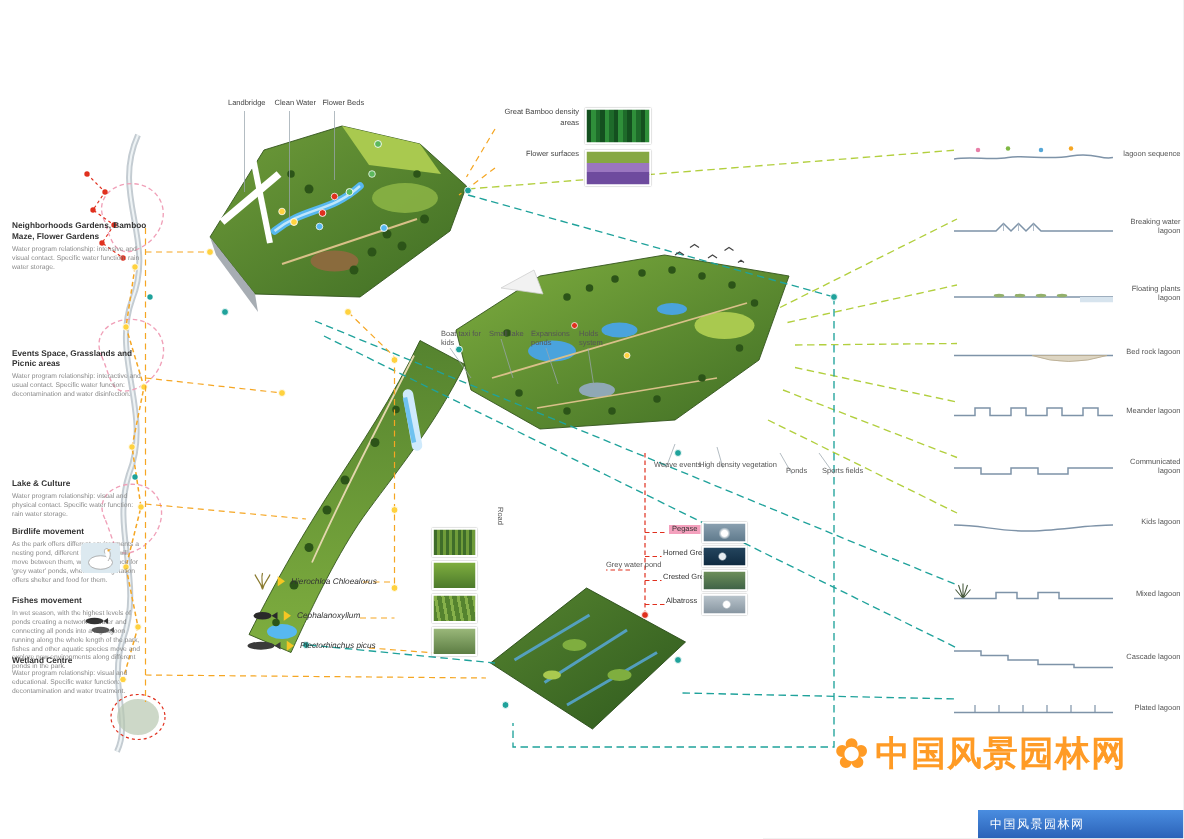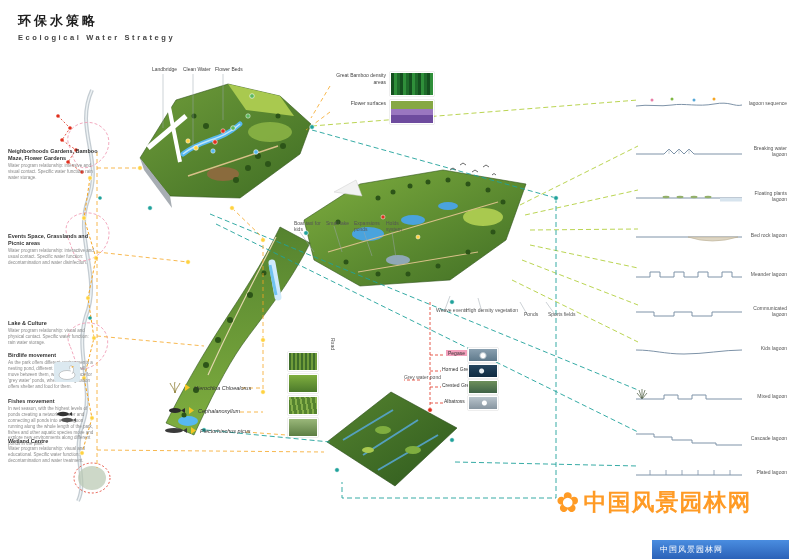--- a/index.html
+++ b/index.html
@@ -43,24 +43,20 @@
 .wm-text{font-size:23px;font-weight:bold;color:#ff8a00;letter-spacing:1px;
   text-shadow:1px 1px 0 #fff,-1px -1px 0 #fff,1px -1px 0 #fff,-1px 1px 0 #fff}
 .bottom-bar{background:linear-gradient(#4a8de0,#2b62b8);color:#fff;font-size:8px;line-height:19px;padding-left:8px;letter-spacing:1px}
 svg.block{position:absolute}
 </style>
 </head>
 <body>
 
 <div class="page">
 
-  <div class="abs" style="left:18px;top:12px">
-    <div class="title-zh">环保水策略</div>
-    <div class="title-en">Ecological Water Strategy</div>
-  </div>
 
   <svg class="block" style="left:30px;top:88px" width="115" height="415" viewBox="0 0 115 415">
     <path d="M62,2 C44,42 74,72 58,112 C44,150 72,188 56,228 C44,266 66,300 52,338 C42,368 58,392 48,413" fill="none" stroke="#c4ccd2" stroke-width="4"></path>
     <path d="M62,2 C44,42 74,72 58,112 C44,150 72,188 56,228 C44,266 66,300 52,338 C42,368 58,392 48,413" fill="none" stroke="#eef3f5" stroke-width="1.4"></path>
     <path d="M40,60 C30,40 55,28 70,38 C85,48 80,70 62,78 C48,84 44,74 40,60 Z" fill="none" stroke="#f0a0b8" stroke-width=".9" stroke-dasharray="3 2"></path>
     <path d="M38,150 C28,128 58,118 72,130 C86,142 78,166 58,172 C44,176 44,164 38,150 Z" fill="none" stroke="#f0a0b8" stroke-width=".9" stroke-dasharray="3 2"></path>
     <path d="M40,258 C30,238 60,228 72,240 C84,252 76,274 58,280 C46,284 46,272 40,258 Z" fill="none" stroke="#f0a0b8" stroke-width=".9" stroke-dasharray="3 2"></path>
     <polyline points="28,28 40,40 32,52 46,62 38,74 52,84" fill="none" stroke="#e0301e" stroke-width=".8" stroke-dasharray="2 2"></polyline>
     <g fill="#e0301e">
       <circle cx="28" cy="28" r="1.8"></circle>

